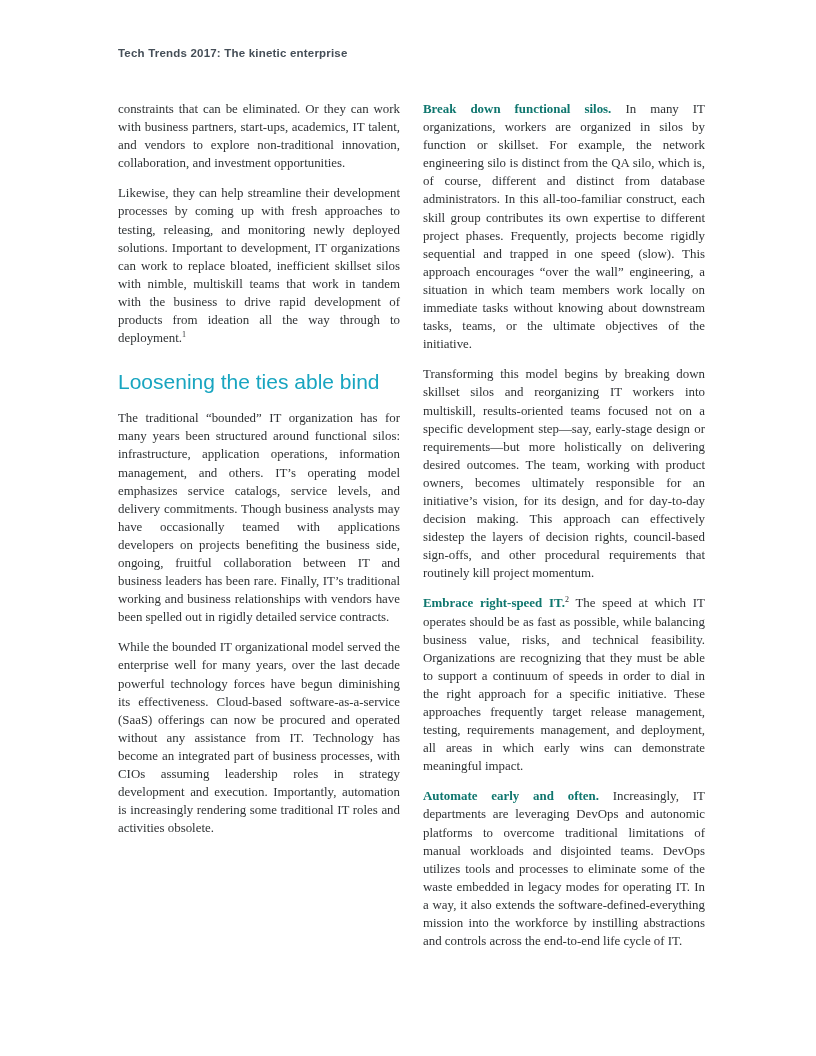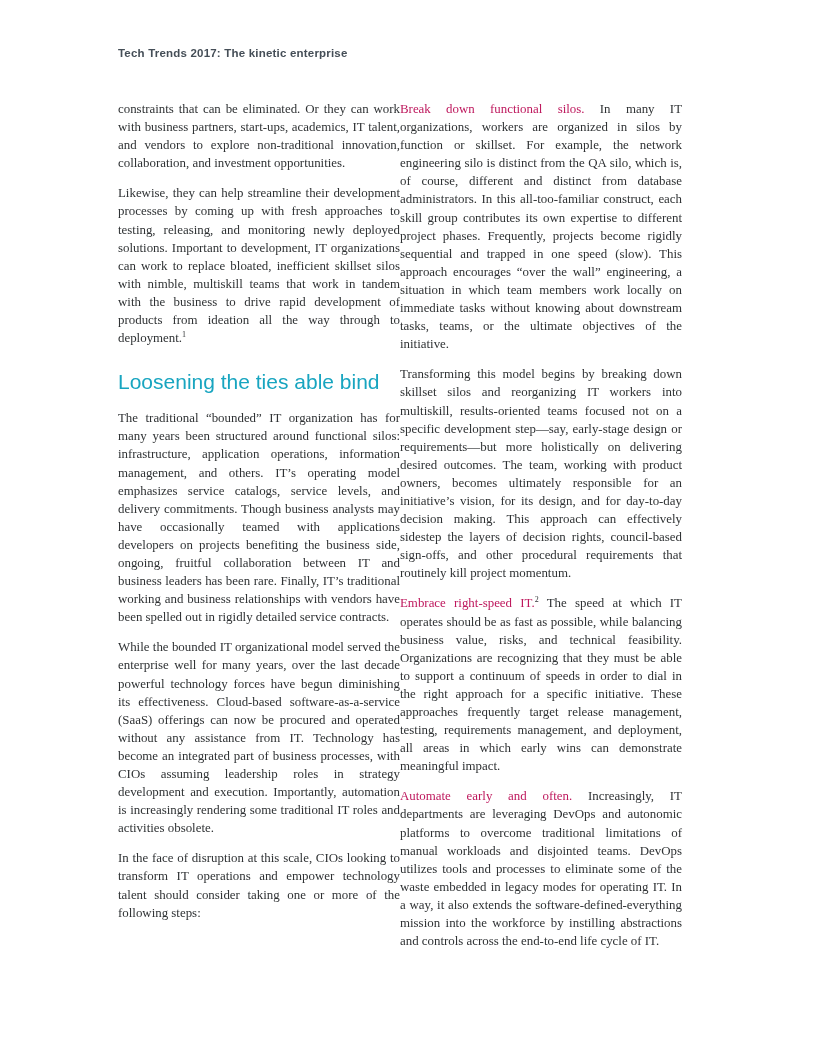--- a/index.html
+++ b/index.html
@@ -24,34 +24,35 @@
     font-size: 11.5px;
     letter-spacing: 0.2px;
     color: #454e57;
   }
   .columns {
     position: absolute;
     left: 118px;
     top: 100px;
     width: 588px;
     display: flex;
+    gap: 23px;
   }
   .col {
     width: 282px;
   }
   .col p {
     margin: 0 0 12px 0;
     font-size: 12.9px;
     line-height: 18.1px;
     text-align: justify;
     color: #2f3234;
   }
   .lead {
-    font-weight: normal;
-    color: #be185d;
+    font-weight: bold;
+    color: #0f766e;
   }
   sup.footnote {
     font-size: 8px;
     line-height: 0;
     vertical-align: super;
     color: #2f3234;
   }
   .section-heading {
     font-family: "Liberation Sans", sans-serif;
     font-weight: 400;
@@ -92,21 +93,20 @@
       <p>constraints that can be eliminated. Or they can work with business partners, start-ups, academics, IT talent, and vendors to explore non-traditional innovation, collaboration, and investment opportunities.</p>
 
       <p><span>Likewise, they can help streamline their development processes by coming up with fresh approaches to testing, releasing, and monitoring newly deployed solutions. Important to development, IT organizations can work to replace bloated, inefficient skillset silos with nimble, multiskill teams that work in tandem with the business to drive rapid development of products from ideation all the way through to deployment.</span><sup class="footnote">1</sup></p>
 
       <h1 class="section-heading">Loosening the ties able bind</h1>
 
       <p>The traditional “bounded” IT organization has for many years been structured around functional silos: infrastructure, application operations, information management, and others. IT’s operating model emphasizes service catalogs, service levels, and delivery commitments. Though business analysts may have occasionally teamed with applications developers on projects benefiting the business side, ongoing, fruitful collaboration between IT and business leaders has been rare. Finally, IT’s traditional working and business relationships with vendors have been spelled out in rigidly detailed service contracts.</p>
 
       <p>While the bounded IT organizational model served the enterprise well for many years, over the last decade powerful technology forces have begun diminishing its effectiveness. Cloud-based software-as-a-service (SaaS) offerings can now be procured and operated without any assistance from IT. Technology has become an integrated part of business processes, with CIOs assuming leadership roles in strategy development and execution. Importantly, automation is increasingly rendering some traditional IT roles and activities obsolete.</p>
 
-      <p>In the face of disruption at this scale, CIOs looking to transform IT operations and empower technology talent should consider taking one or more of the following steps:</p>
     </section>
 
     <section class="col">
       <p><b class="lead">Break down functional silos.</b> <span>In many IT organizations, workers are organized in silos by function or skillset. For example, the network engineering silo is distinct from the QA silo, which is, of course, different and distinct from database administrators. In this all-too-familiar construct, each skill group contributes its own expertise to different project phases. Frequently, projects become rigidly sequential and trapped in one speed (slow). This approach encourages “over the wall” engineering, a situation in which team members work locally on immediate tasks without knowing about downstream tasks, teams, or the ultimate objectives of the initiative.</span></p>
 
       <p>Transforming this model begins by breaking down skillset silos and reorganizing IT workers into multiskill, results-oriented teams focused not on a specific development step—say, early-stage design or requirements—but more holistically on delivering desired outcomes. The team, working with product owners, becomes ultimately responsible for an initiative’s vision, for its design, and for day-to-day decision making. This approach can effectively sidestep the layers of decision rights, council-based sign-offs, and other procedural requirements that routinely kill project momentum.</p>
 
       <p><b class="lead">Embrace right-speed IT.</b><sup class="footnote">2</sup> <span>The speed at which IT operates should be as fast as possible, while balancing business value, risks, and technical feasibility. Organizations are recognizing that they must be able to support a continuum of speeds in order to dial in the right approach for a specific initiative. These approaches frequently target release management, testing, requirements management, and deployment, all areas in which early wins can demonstrate meaningful impact.</span></p>
 
       <p><b class="lead">Automate early and often.</b> <span>Increasingly, IT departments are leveraging DevOps and autonomic platforms to overcome traditional limitations of manual workloads and disjointed teams. DevOps utilizes tools and processes to eliminate some of the waste embedded in legacy modes for operating IT. In a way, it also extends the software-defined-everything mission into the workforce by instilling abstractions and controls across the end-to-end life cycle of IT.</span></p>

